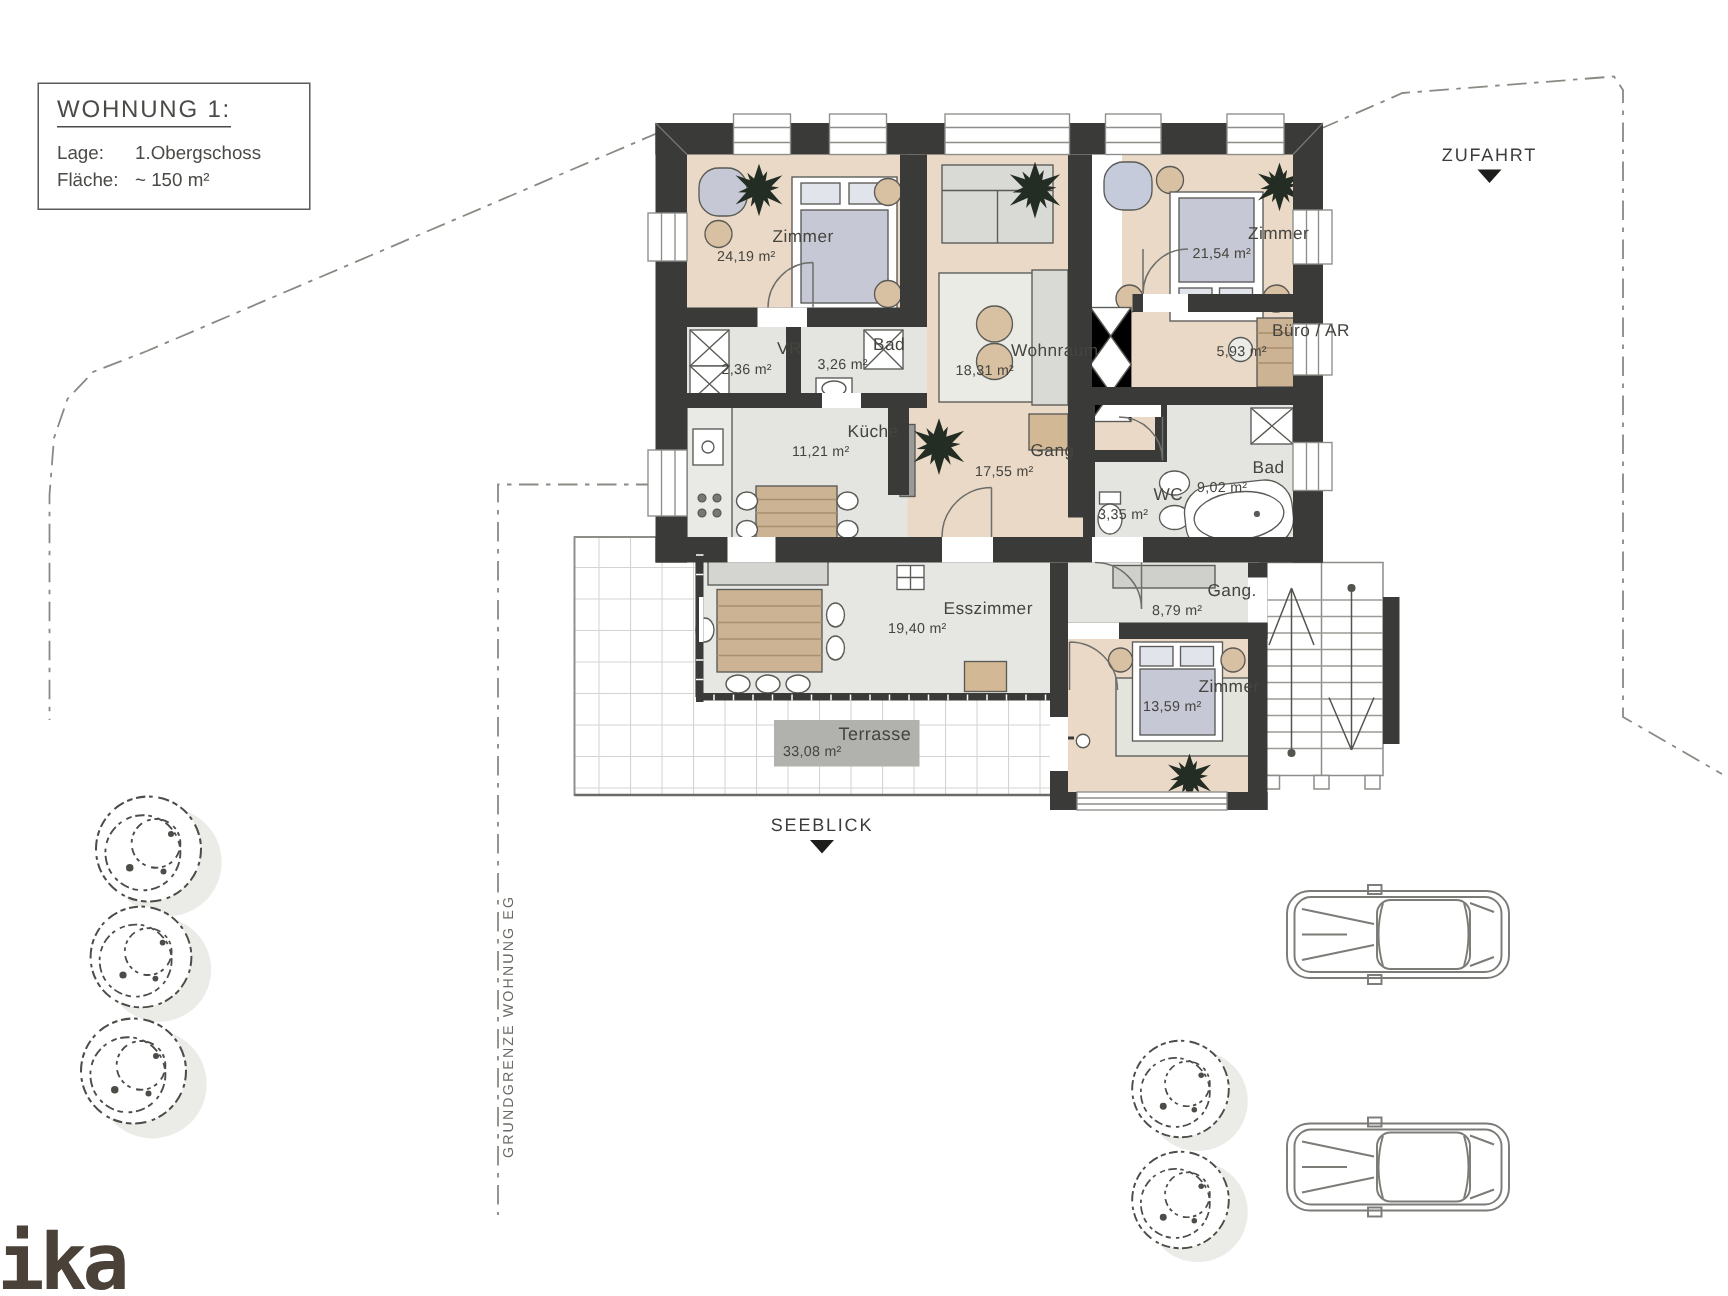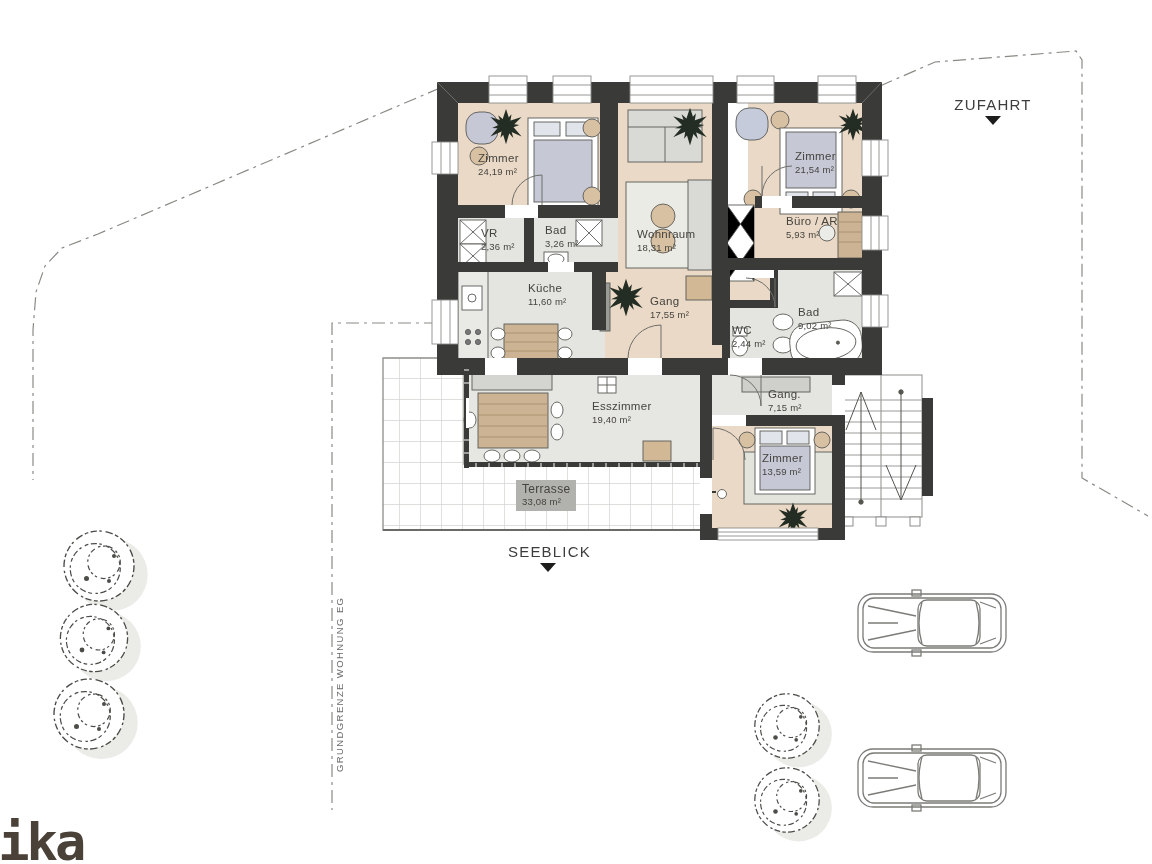--- a/index.html
+++ b/index.html
@@ -10,27 +10,27 @@
   
   .info-box{position:absolute;left:25px;top:55px;width:182px;border:1.6px solid #5a5a56;
             background:#fff;padding:9px 10px 10px 12px;box-sizing:border-box;}
   .info-title{font-size:16px;letter-spacing:1.2px;color:#4a4a46;
               border-bottom:1.5px solid #4a4a46;display:inline-block;padding-bottom:1px;margin-bottom:8px;}
   .info-row{display:flex;font-size:12.5px;line-height:1.45;color:#4a4a46;}
   .info-row .lbl{width:52px;}
 
   
   .rlabel{position:absolute;text-align:left;line-height:1.2;pointer-events:none;white-space:nowrap;}
-  .rlabel .rname{font-size:11.5px;color:#45443f;letter-spacing:.3px;display:block;}
+  .rlabel .rname{font-size:11.5px;color:#45443f;letter-spacing:.3px;display:block;margin-left:37px;}
   .rlabel .rarea{font-size:9.5px;color:#45443f;letter-spacing:.2px;display:block;}
   .terr-box{background:#b1b1ad;padding:2px 6px 3px 6px;}
   .terr-box .rname{font-size:12px;}
 
   
-  .annot{position:absolute;text-align:center;font-size:15px;letter-spacing:1.2px;color:#3d3d3b;}
+  .annot{position:absolute;text-align:center;font-size:12px;letter-spacing:1.2px;color:#3d3d3b;}
   .tri-down{width:0;height:0;border-left:8px solid transparent;border-right:8px solid transparent;
             border-top:9px solid #1d1d1b;margin:3px auto 0 auto;}
   .v-annot{position:absolute;font-size:9.5px;letter-spacing:1.4px;color:#6a6a66;
            transform:rotate(-90deg);transform-origin:left top;white-space:nowrap;}
   .logo{position:absolute;left:-30px;top:812px;font-size:52px;font-weight:700;
         color:#4a4138;letter-spacing:-3px;font-family:"DejaVu Sans Mono",monospace;}
 </style>
 </head>
 <body>
 
@@ -333,20 +333,31 @@
     <use href="#tree" transform="translate(787,726) scale(1.15)"></use>
     <use href="#tree" transform="translate(787,800) scale(1.15)"></use>
   </g>
 
   <g>
     <use href="#car" transform="translate(858,590)"></use>
     <use href="#car" transform="translate(858,745)"></use>
   </g>
 </svg>
 
+<div class="info-box">
+  <div class="info-title">WOHNUNG 1:</div>
+  <div class="info-row">
+    <span class="lbl">Lage:</span>
+    <span>1.Obergschoss</span>
+  </div>
+  <div class="info-row">
+    <span class="lbl">Fläche:</span>
+    <span>~ 150 m²</span>
+  </div>
+</div>
 
 <div class="rlabel" style="left:478px;top:152px">
   <span class="rname">Zimmer</span>
   <span class="rarea">24,19 m²</span>
 </div>
 <div class="rlabel" style="left:481px;top:227px">
   <span class="rname">VR</span>
   <span class="rarea">2,36 m²</span>
 </div>
 <div class="rlabel" style="left:545px;top:224px">
@@ -354,47 +365,47 @@
   <span class="rarea">3,26 m²</span>
 </div>
 <div class="rlabel" style="left:637px;top:228px">
   <span class="rname">Wohnraum</span>
   <span class="rarea">18,31 m²</span>
 </div>
 <div class="rlabel" style="left:795px;top:150px">
   <span class="rname">Zimmer</span>
   <span class="rarea">21,54 m²</span>
 </div>
-<div class="rlabel" style="left:786px;top:215px">
+<div class="rlabel" style="left:811px;top:215px">
   <span class="rname">Büro / AR</span>
   <span class="rarea">5,93 m²</span>
 </div>
 <div class="rlabel" style="left:528px;top:282px">
   <span class="rname">Küche</span>
-  <span class="rarea">11,60 m²</span>
+  <span class="rarea">11,21 m²</span>
 </div>
 <div class="rlabel" style="left:650px;top:295px">
   <span class="rname">Gang</span>
   <span class="rarea">17,55 m²</span>
 </div>
 <div class="rlabel" style="left:732px;top:324px">
   <span class="rname">WC</span>
-  <span class="rarea">2,44 m²</span>
+  <span class="rarea">3,35 m²</span>
 </div>
 <div class="rlabel" style="left:798px;top:306px">
   <span class="rname">Bad</span>
   <span class="rarea">9,02 m²</span>
 </div>
 <div class="rlabel" style="left:592px;top:400px">
   <span class="rname">Esszimmer</span>
   <span class="rarea">19,40 m²</span>
 </div>
 <div class="rlabel" style="left:768px;top:388px">
   <span class="rname">Gang.</span>
-  <span class="rarea">7,15 m²</span>
+  <span class="rarea">8,79 m²</span>
 </div>
 <div class="rlabel" style="left:762px;top:452px">
   <span class="rname">Zimmer</span>
   <span class="rarea">13,59 m²</span>
 </div>
 <div class="rlabel terr-box" style="left:516px;top:480px">
   <span class="rname">Terrasse</span>
   <span class="rarea">33,08 m²</span>
 </div>
 

